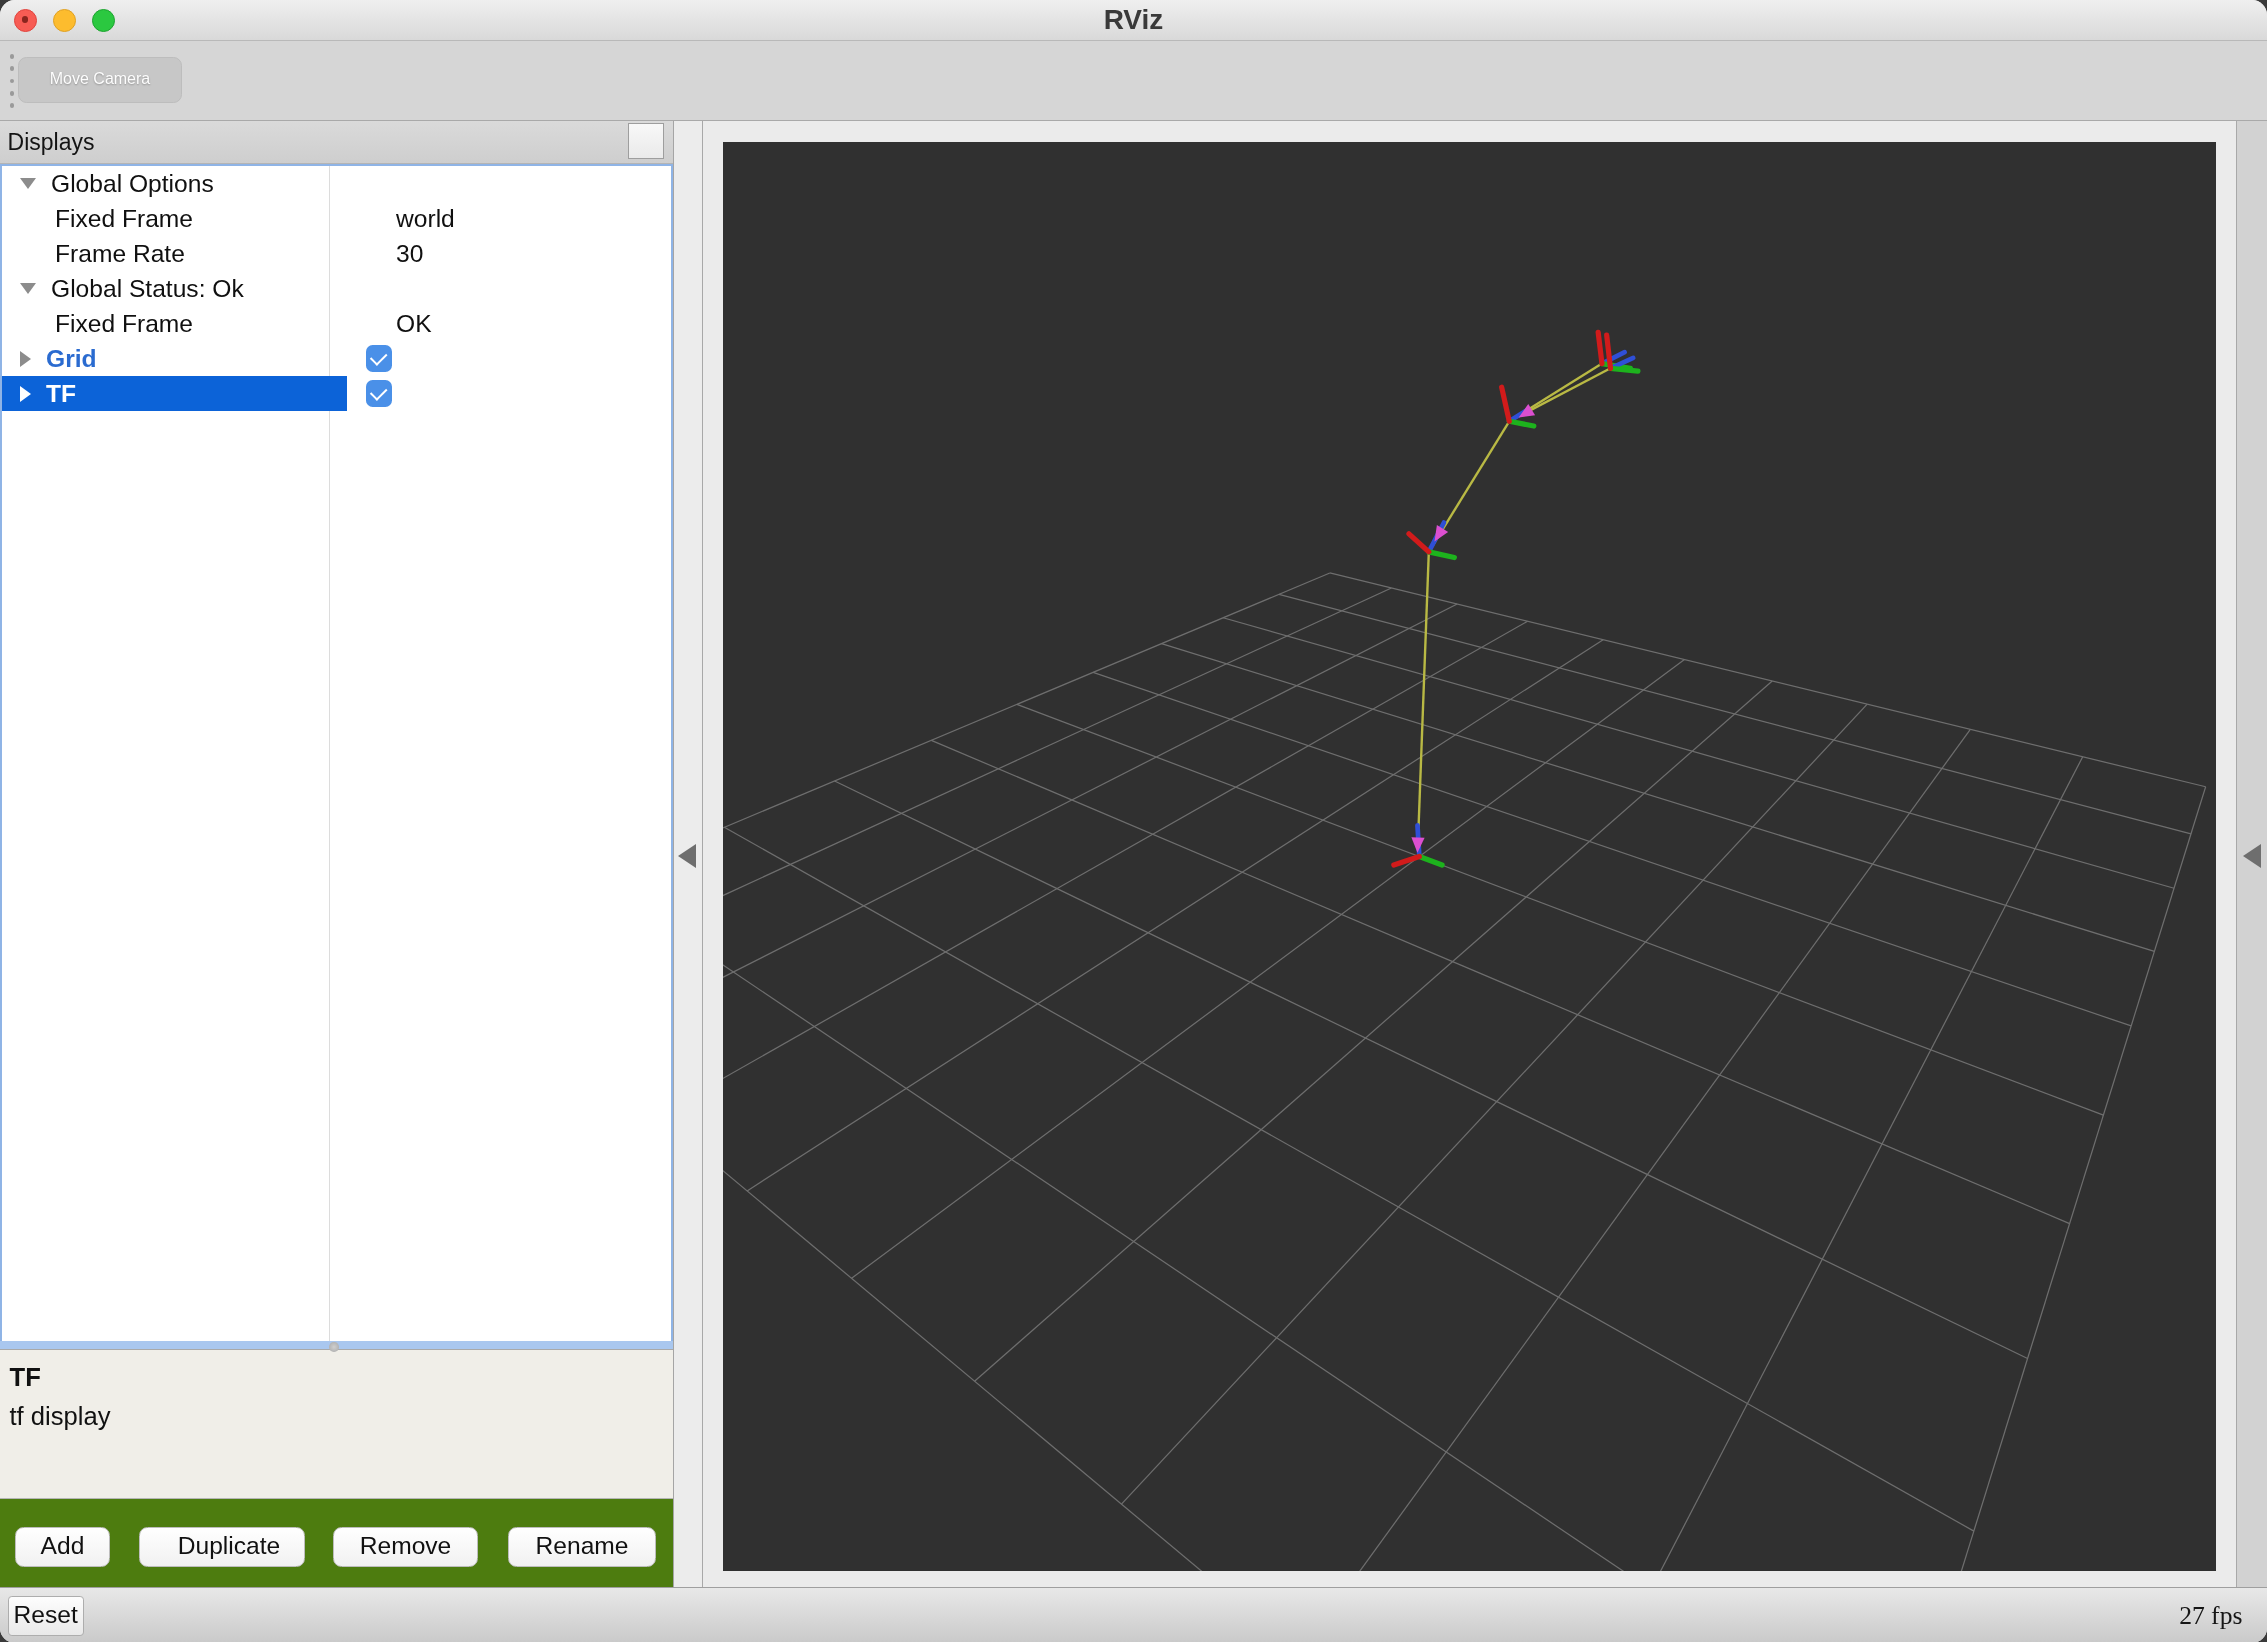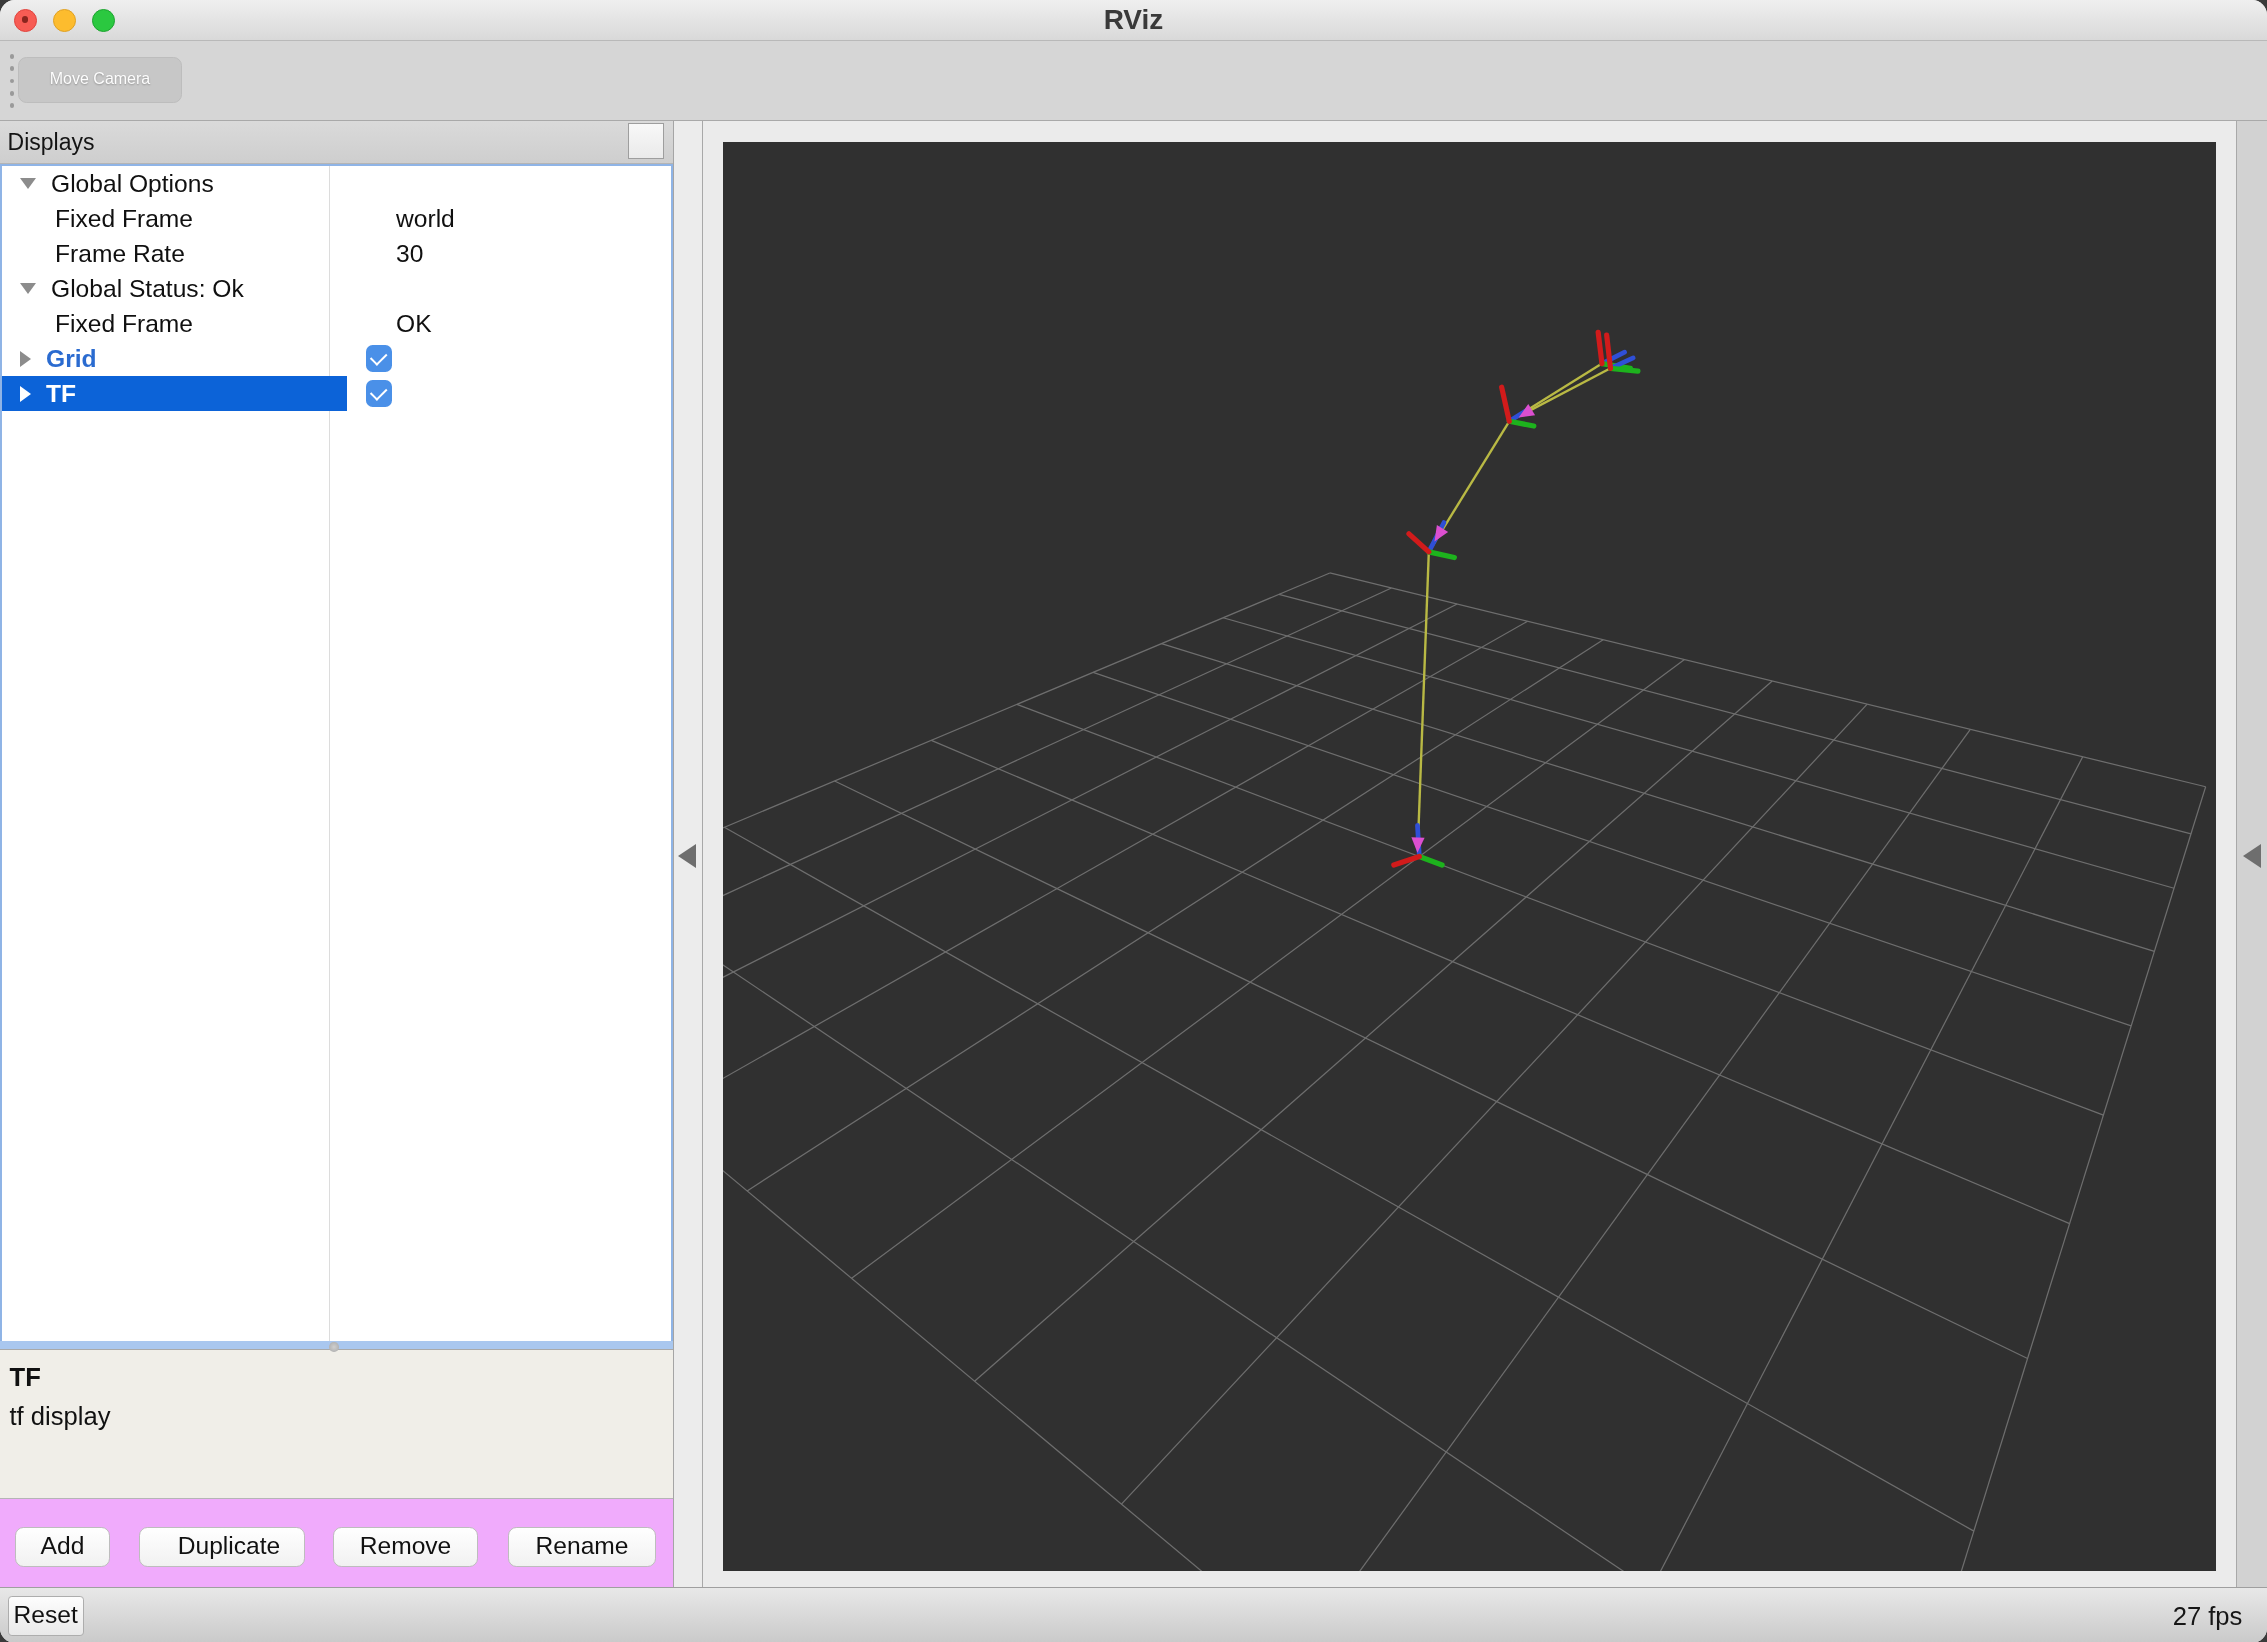--- a/index.html
+++ b/index.html
@@ -43,34 +43,34 @@
   .swatch{width:26.5px;height:26.5px;background:#303030;border:1.9px solid #141414;box-sizing:border-box;margin-right:11.4px;}
   .checkbox{width:26.5px;height:26.5px;border-radius:6.6px;background:#4a90e8;margin-left:4.7px;position:relative;}
   .checkbox:after{content:"";position:absolute;left:5.7px;top:6.6px;width:13.2px;height:7.6px;border-left:2.8px solid #fff;border-bottom:2.8px solid #fff;transform:rotate(-45deg);}
   
   .hsplit{height:8.5px;flex:none;background:#a9c7ef;position:relative;}
   .hsplit .knob{position:absolute;left:329px;top:1.9px;width:9.5px;height:9.5px;border-radius:50%;background:radial-gradient(#cfcfcf,#a8a8a8);}
   
   .desc{height:150px;flex:none;background:#f0eee8;border-top:0.9px solid #a9a9a9;border-bottom:0.9px solid #b5b5b5;padding:13.2px 9.5px;box-sizing:border-box;font-size:25.6px;color:#111;}
   .desc .dtitle{font-weight:bold;margin-bottom:9.5px;}
   
-  .btnrow{height:88px;flex:none;position:relative;background:#f0abfc;}
+  .btnrow{height:88px;flex:none;position:relative;background:#4d7c0f;}
   .pbtn{position:absolute;top:28px;height:40px;background:linear-gradient(#ffffff,#f1f1f1);border:1.9px solid #bdbdbd;border-radius:8.5px;
     font-size:24.6px;color:#111;text-align:center;line-height:36px;box-sizing:border-box;}
   
   .vsplit{width:28px;flex:none;background:#ececec;border-right:0.9px solid #a8a8a8;position:relative;}
   .collapse-left{position:absolute;top:723px;left:3.8px;width:0;height:0;border-top:12.3px solid transparent;border-bottom:12.3px solid transparent;border-right:18px solid #6e6e6e;}
   .vpwrap{width:1533px;flex:none;position:relative;background:#ebebeb;}
   .canvas{position:absolute;left:20px;top:21px;width:1493px;height:1429px;background:#303030;}
   .canvas svg{display:block;width:100%;height:100%;}
   .rightstrip{flex:1;background:#d2d2d2;border-left:1.9px solid #a9a9a9;position:relative;}
   
   .statusbar{height:57px;background:linear-gradient(#e8e8e8,#c9c9c9);border-top:0.9px solid #9f9f9f;display:flex;align-items:center;justify-content:space-between;padding:0 24.6px 0 7.6px;box-sizing:border-box;}
   .resetbtn{width:76px;height:40px;background:linear-gradient(#fdfdfd,#e9e9e9);border:1.9px solid #adadad;border-radius:3.8px;font-size:24.6px;color:#111;text-align:center;line-height:36px;box-sizing:border-box;}
-  .fps{font-size:25.6px;color:#161616;}
+  .fps{font-size:25.6px;color:#161616;font-family:Liberation Serif, serif;}
 </style>
 </head>
 <body>
 
 <div class="window">
 
   <div class="titlebar">
     <div class="lights">
       <div class="light red"></div>
       <div class="light yellow"></div>

